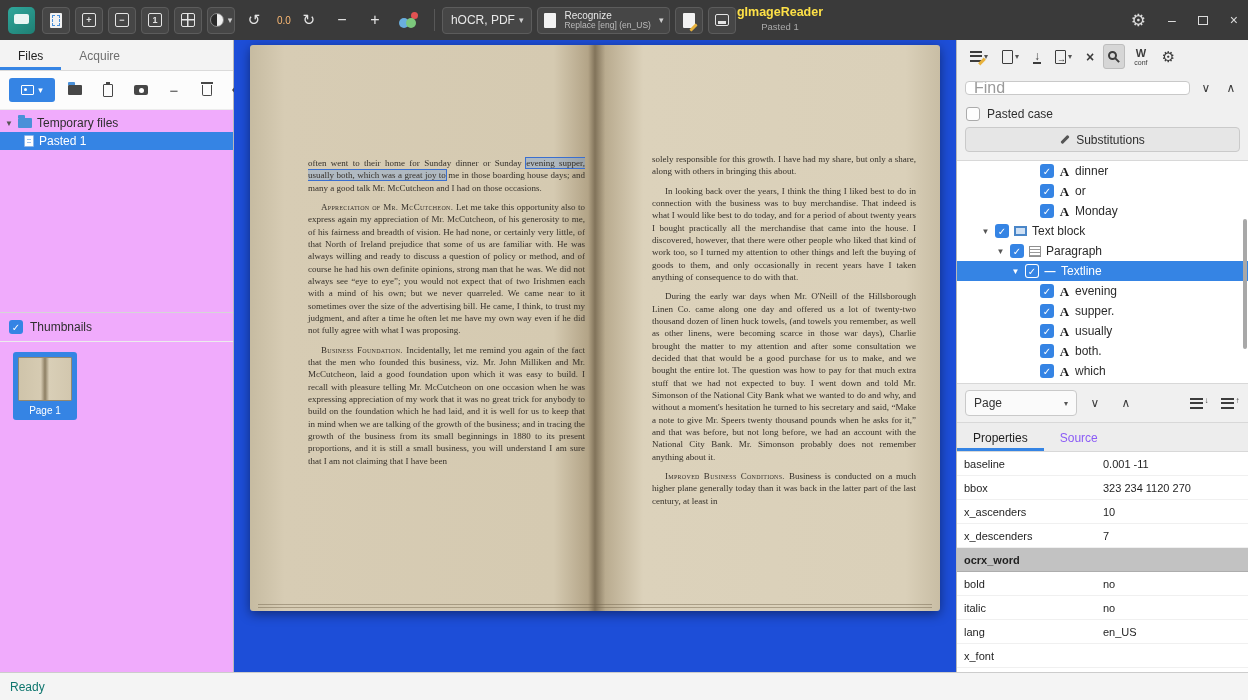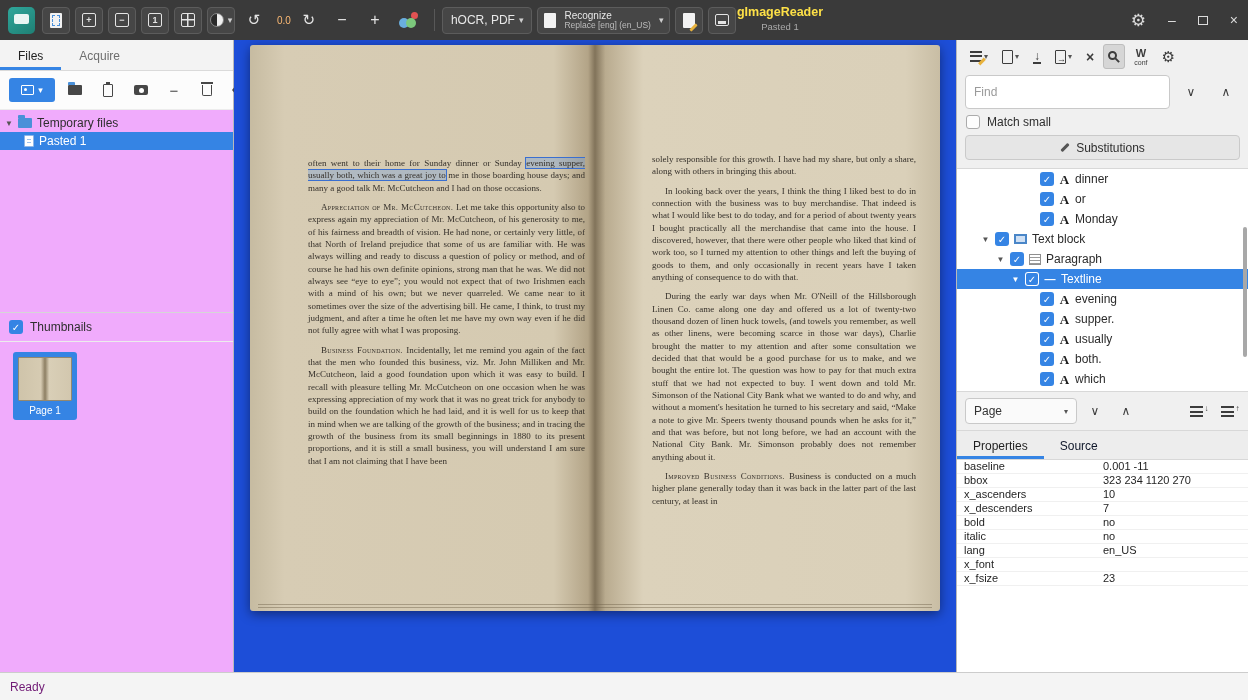--- a/index.html
+++ b/index.html
@@ -113,21 +113,21 @@
   .exp-page{position:relative}
   .exp-page::after{content:"→";position:absolute;font-size:9px;left:1px;top:3px;color:#3c3c3c}
   .x-ic{font-size:14px;font-weight:bold;color:#3c3c3c}
   .mag-ic{width:9px;height:9px;border:2px solid #3c3c3c;border-radius:50%;position:relative;margin:0 3px 3px 0}
   .mag-ic::after{content:"";position:absolute;width:6px;height:2px;background:#3c3c3c;transform:rotate(45deg);right:-5px;bottom:-3px}
   .wconf{display:flex;flex-direction:column;align-items:center;line-height:1}
   .wconf .w{font-weight:bold;font-size:11px}
   .wconf .c{font-size:7px}
   .find-wrap{padding:4px 8px 8px;display:flex;flex-direction:column;gap:6px}
   .frow{display:flex;gap:7px;align-items:center}
-  .frow input{flex:1;height:34px;border:1px solid #c9c9c9;border-radius:4px;padding:0 8px;font-size:12px;background:#fff;color:#333;outline:none;font-family:"Liberation Sans",sans-serif}
+  .frow input{flex:1;height:14px;border:1px solid #c9c9c9;border-radius:4px;padding:0 8px;font-size:16px;background:#fff;color:#333;outline:none;font-family:"Liberation Sans",sans-serif}
   .frow input::placeholder{color:#9a9a9a}
   .fbtn{width:28px;height:26px;border:1px solid transparent;border-radius:4px;display:flex;align-items:center;justify-content:center;color:#3c3c3c;font-size:12px}
   .mc-row{display:flex;align-items:center;gap:7px;padding-left:1px}
   .cb-empty{width:14px;height:14px;border:1px solid #ababab;border-radius:3px;background:#fdfdfd;flex:none}
   .subs-btn{height:25px;background:#e6e6e6;border:1px solid #cacaca;border-radius:4px;display:flex;align-items:center;justify-content:center;gap:6px;color:#2e2e2e}
   .pencil-ic{width:10px;height:3px;background:#555;transform:rotate(-45deg);border-radius:1px}
 
   .hocr-tree{background:#fff;border-top:1px solid #d8d8d8;border-bottom:1px solid #d8d8d8;height:224px;overflow:hidden;position:relative}
   .hocr-tree::after{content:"";position:absolute;right:1px;top:58px;width:4px;height:130px;background:#a8a8a8;border-radius:2px}
   .trow{height:20px;display:flex;align-items:center;gap:5px;font-size:12px;color:#2b2b2b}
@@ -145,31 +145,31 @@
 
   .page-row{display:flex;align-items:center;gap:5px;padding:6px 8px}
   .combo{flex:0 0 112px;height:26px;background:#fafafa;border:1px solid #c9c9c9;border-radius:4px;display:flex;align-items:center;justify-content:space-between;padding:0 8px;color:#333}
   .nav-btn{width:26px;height:24px;display:flex;align-items:center;justify-content:center;color:#3c3c3c;border-radius:3px}
   .spacer{flex:1}
   .treebars{width:13px;height:11px;background:repeating-linear-gradient(180deg,#3c3c3c 0 2px,transparent 2px 4.5px);position:relative}
   .treebars::after{content:"↓";position:absolute;right:-6px;top:-2px;font-size:8px;color:#3c3c3c}
   .treebars.up::after{content:"↑"}
 
   .rp-tabs{display:flex;border-top:1px solid #d8d8d8;background:#ededed}
-  .rp-tab{padding:8px 16px 6px;color:#0f172a}
+  .rp-tab{padding:8px 16px 6px;color:#8b5cf6}
   .rp-tab.active{color:#1f1f1f;box-shadow:inset 0 -3px 0 #3584e4}
   .props{flex:1;background:#fff;font-size:11px;overflow:hidden;border-top:1px solid #d8d8d8}
-  .prow{display:flex;height:14px;align-items:flex-start;border-bottom:1px solid #f0f0f0}
+  .prow{display:flex;height:24px;align-items:center;border-bottom:1px solid #f0f0f0}
   .pkey{width:142px;padding-left:7px;color:#1f1f1f}
   .pval{flex:1;padding-left:4px;color:#1f1f1f}
   .prow.phead{background:#c2c2c2;border-bottom:1px solid #adadad}
   .prow.phead .pkey{font-weight:bold}
 
   
-  .statusbar{height:28px;background:#f4f4f4;border-top:1px solid #cccccc;display:flex;align-items:center;padding-left:10px;color:#701a75}
+  .statusbar{height:28px;background:#f4f4f4;border-top:1px solid #cccccc;display:flex;align-items:center;padding-left:10px;color:#0f766e}
 </style>
 </head>
 <body>
 
 <div class="titlebar">
   <div class="app-logo"></div>
   <div class="tbtn">
       <span class="i-page sel"></span>
     </div>
   <div class="tbtn">
@@ -344,21 +344,21 @@
     </div>
 
     <div class="find-wrap">
       <div class="frow">
         <input placeholder="Find" style="">
         <div class="fbtn">∨</div>
         <div class="fbtn">∧</div>
       </div>
       <div class="mc-row">
         <span class="cb-empty"></span>
-        <span>Match small</span>
+        <span>Pasted case</span>
       </div>
       <div class="subs-btn">
         <span class="pencil-ic"></span>
         <span>Substitutions</span>
       </div>
     </div>
 
     <div class="hocr-tree" id="hocr-tree">
         <div class="trow" style="padding-left: 83px;">
           <span class="cb13">✓</span>
@@ -451,20 +451,24 @@
           <span class="pval">323 234 1120 270</span>
         </div>
         <div class="prow">
           <span class="pkey">x_ascenders</span>
           <span class="pval">10</span>
         </div>
         <div class="prow">
           <span class="pkey">x_descenders</span>
           <span class="pval">7</span>
         </div>
+        <div class="prow phead">
+          <span class="pkey">ocrx_word</span>
+          <span class="pval"></span>
+        </div>
         <div class="prow">
           <span class="pkey">bold</span>
           <span class="pval">no</span>
         </div>
         <div class="prow">
           <span class="pkey">italic</span>
           <span class="pval">no</span>
         </div>
         <div class="prow">
           <span class="pkey">lang</span>

